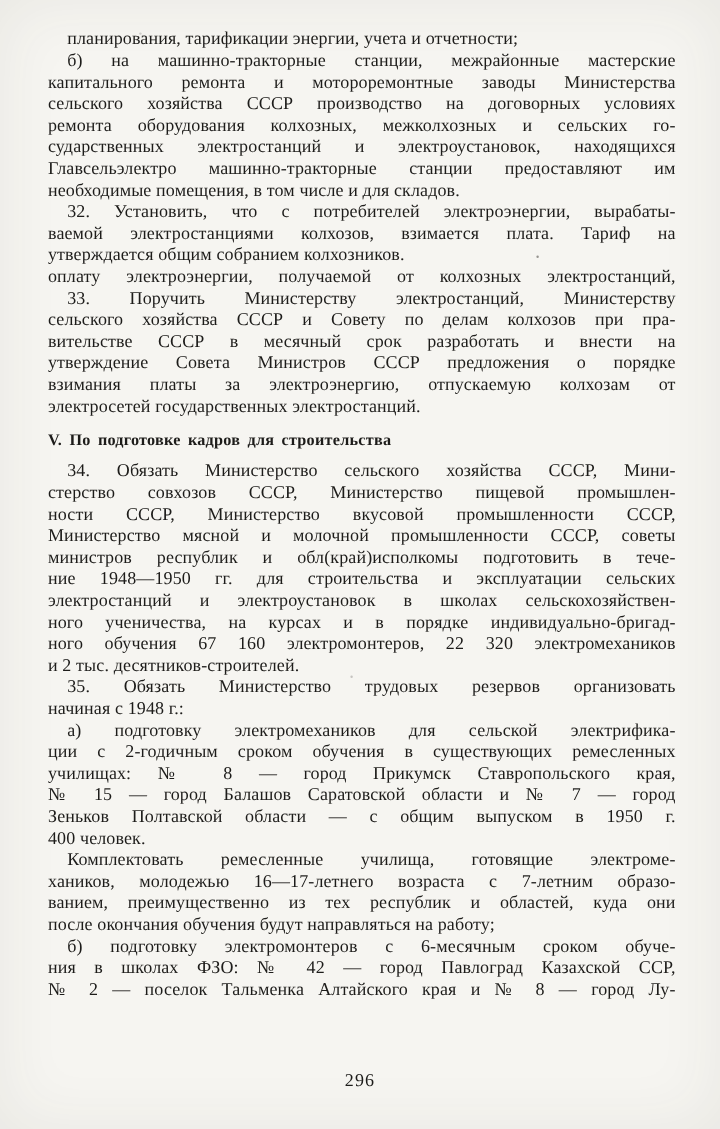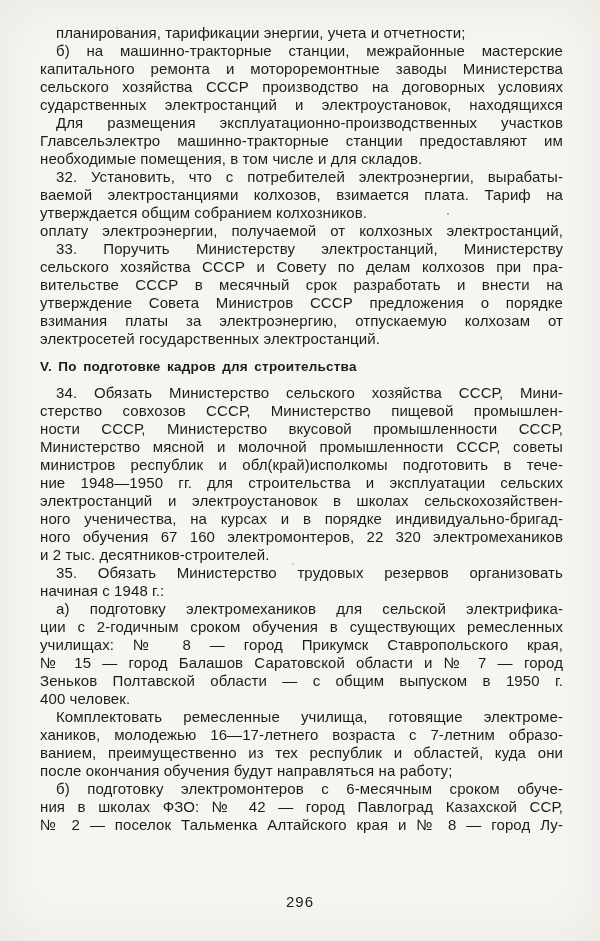--- a/index.html
+++ b/index.html
@@ -2,21 +2,21 @@
 <html lang="ru"><head>
 <meta charset="utf-8">
 <style>
   html, body { margin: 0; padding: 0; }
   .page {
     position: relative;
     width: 600px;
     height: 941px;
     background: #f6f5f1;
     box-shadow: inset 0 0 55px rgba(60,55,45,0.07);
-    font-family: Liberation Sans, sans-serif;
+    font-family: Liberation Serif, serif;
     color: #1d1c1a;
     overflow: hidden;
   }
   .text-column {
     position: absolute;
     left: 40px;
     top: 24px;
     width: 523px;
   }
   .block { margin: 0; }
@@ -63,24 +63,24 @@
 
 <div class="page">
   <div class="text-column">
       <div class="block paragraph">
         <div class="line i">планирования, тарификации энергии, учета и отчетности;</div>
       </div>
       <div class="block paragraph">
         <div class="line j i">б) на машинно-тракторные станции, межрайонные мастерские</div>
         <div class="line j">капитального ремонта и мотороремонтные заводы Министерства</div>
         <div class="line j">сельского хозяйства СССР производство на договорных условиях</div>
+        <div class="line j">ремонта оборудования колхозных, межколхозных и сельских го-</div>
         <div class="line j">сударственных электростанций и электроустановок, находящихся</div>
       </div>
       <div class="block paragraph">
-        <div class="line j i">Для размещения эксплуатационно-производственных участков</div>
         <div class="line j">Главсельэлектро машинно-тракторные станции предоставляют им</div>
         <div class="line">необходимые помещения, в том числе и для складов.</div>
       </div>
       <div class="block paragraph">
         <div class="line j i">32. Установить, что с потребителей электроэнергии, вырабаты-</div>
         <div class="line j">ваемой электростанциями колхозов, взимается плата. Тариф на</div>
         <div class="line">утверждается общим собранием колхозников.</div>
         <div class="line j">оплату электроэнергии, получаемой от колхозных электростанций,</div>
       </div>
       <div class="block paragraph">

